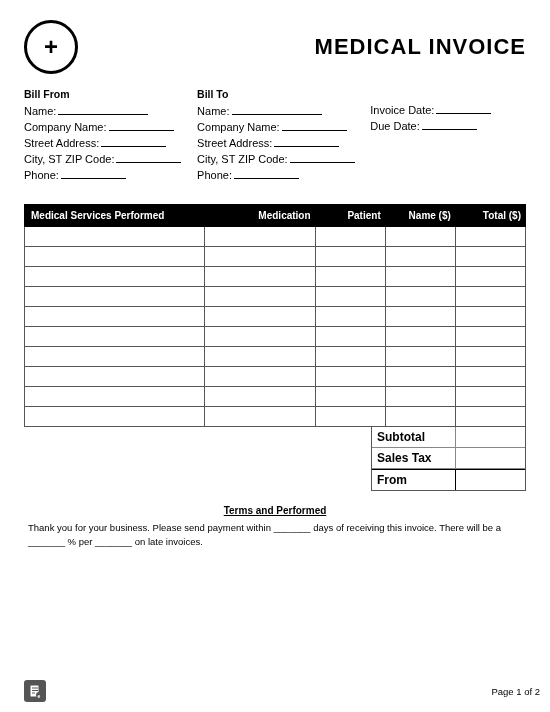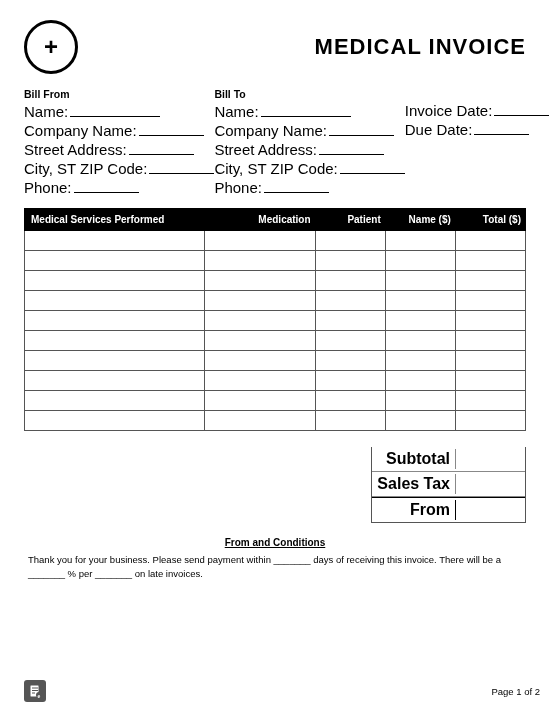--- a/index.html
+++ b/index.html
@@ -53,21 +53,21 @@
       font-weight: bold;
       letter-spacing: 1px;
       text-align: right;
       flex: 1;
     }
 
     
     .bill-section {
       display: flex;
       gap: 0;
-      margin-bottom: 10px;
+      margin-bottom: 21px;
       font-size: 10px;
     }
 
     .bill-col {
       flex: 1;
     }
 
     .bill-col:last-child {
       flex: 0.9;
     }
@@ -79,21 +79,21 @@
     }
 
     .bill-field {
       display: flex;
       align-items: baseline;
       margin-bottom: 2px;
       white-space: nowrap;
     }
 
     .field-label {
-      font-size: 15px;
+      font-size: 11px;
     }
 
     .field-line {
       display: inline-block;
       border-bottom: 1px solid #000;
       min-width: 90px;
       height: 12px;
       margin-left: 2px;
     }
 
@@ -102,21 +102,21 @@
     }
 
     .field-line-xshort {
       min-width: 55px;
     }
 
     
     .services-table {
       width: 100%;
       border-collapse: collapse;
-      margin-bottom: 16px;
+      margin-bottom: 0;
     }
 
     .services-table th {
       background-color: #000;
       color: #fff;
       font-size: 10px;
       font-weight: bold;
       padding: 5px 4px;
       border: 1px solid #000;
       text-align: right;
@@ -155,23 +155,23 @@
       align-items: center;
       border-bottom: 1px solid #888;
       min-height: 20px;
     }
 
     .totals-inner-row:last-child {
       border-bottom: none;
     }
 
     .tot-label {
-      font-size: 16px;
-      font-weight: bold;
-      text-align: right;
+      font-size: 12px;
+      font-weight: bold;
+      text-align: left;
       padding: 3px 5px;
       flex: 1;
     }
 
     .tot-value {
       width: 70px;
       min-height: 20px;
       border-left: 1px solid #888;
     }
 
@@ -400,21 +400,21 @@
         <div class="tot-value"></div>
       </div>
       <div class="totals-inner-row" style="border-top: 1px solid #000;">
         <span class="tot-label" style="font-weight:bold;">From</span>
         <div class="tot-value" style="border-left: 1px solid #000;"></div>
       </div>
     </div>
   </div>
 
   <div class="terms-section">
-    <div class="terms-title">From and Conditions</div>
+    <div class="terms-title">Terms and Performed</div>
     <div class="terms-text">Thank you for your business. Please send payment within _______ days of receiving this invoice. There will be a _______ % per _______ on late invoices.</div>
   </div>
 
   <div class="footer">
     <div class="footer-icon">
       <svg width="14" height="14" viewBox="0 0 14 14" fill="none">
         <rect x="2" y="1" width="9" height="12" rx="1" fill="white"></rect>
         <rect x="2" y="1" width="9" height="12" rx="1" stroke="#555" stroke-width="1"></rect>
         <line x1="4" y1="4" x2="10" y2="4" stroke="#555" stroke-width="1"></line>
         <line x1="4" y1="6.5" x2="10" y2="6.5" stroke="#555" stroke-width="1"></line>

